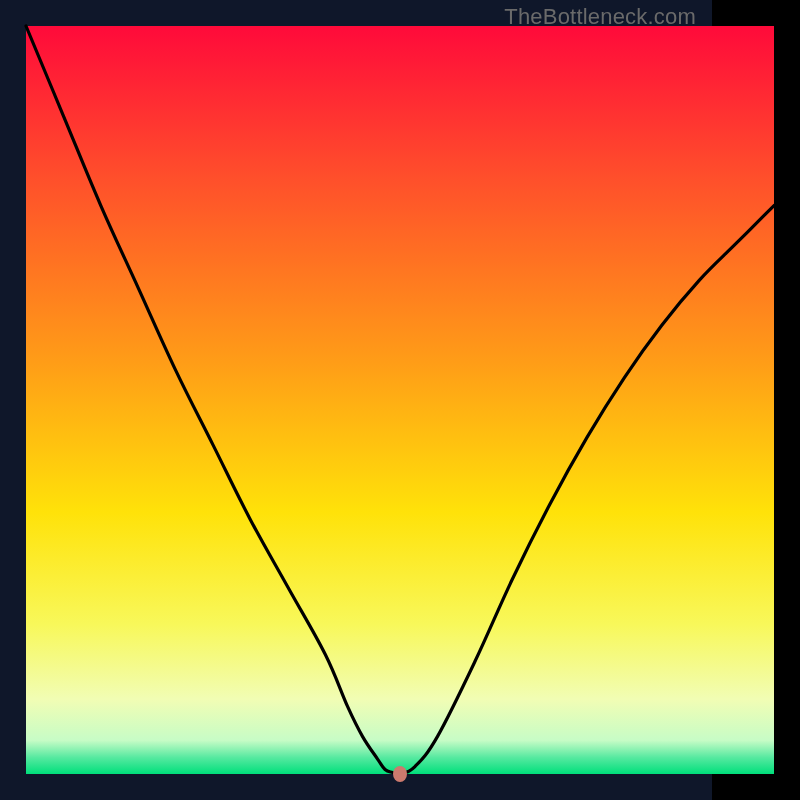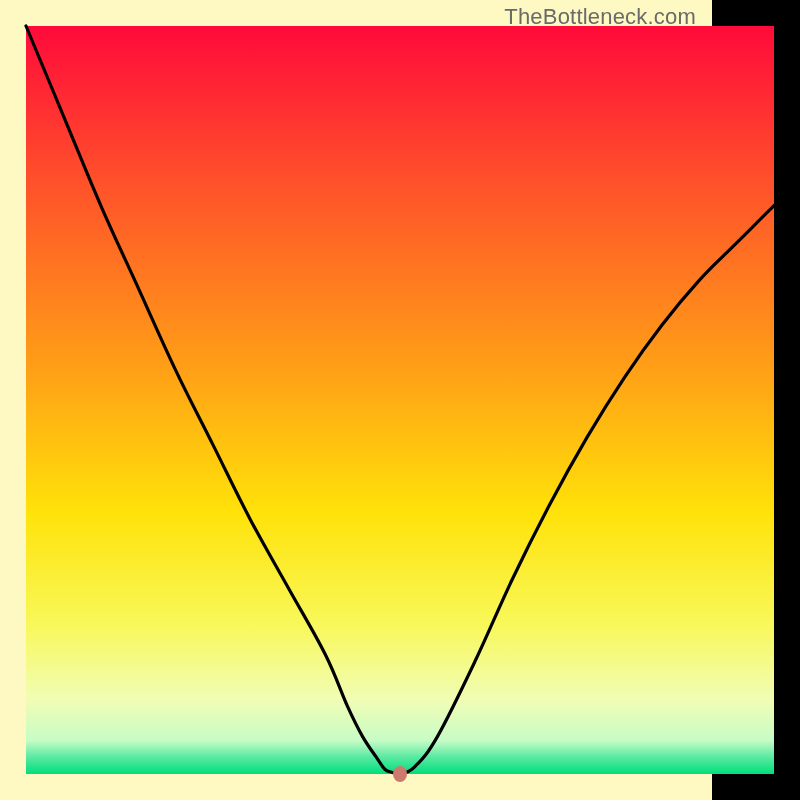--- a/index.html
+++ b/index.html
@@ -7,21 +7,21 @@
     padding: 0;
     width: 800px;
     height: 800px;
     background: #000;
     font-family: Arial, Helvetica, sans-serif;
     overflow: hidden;
   }
   .frame {
     width: 712px;
     height: 800px;
-    background: #fef9c3;
+    background: #0f172a;
     position: relative;
     text-align: right;
   }
   .watermark {
     position: absolute;
     top: 4px;
     right: 16px;
     color: #6a6a6a;
     font-size: 22px;
     font-weight: 500;

